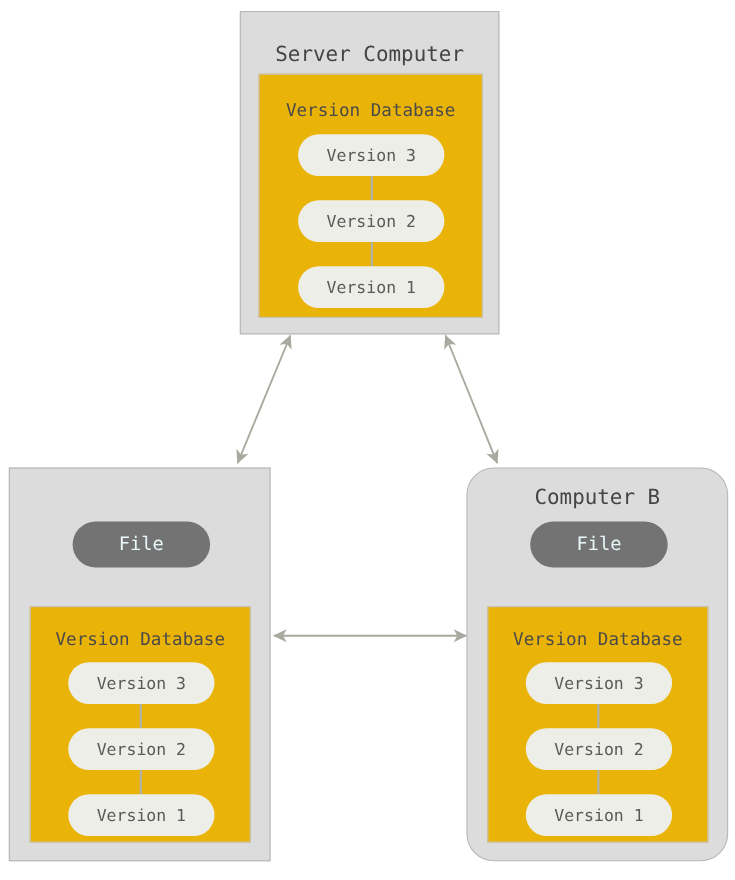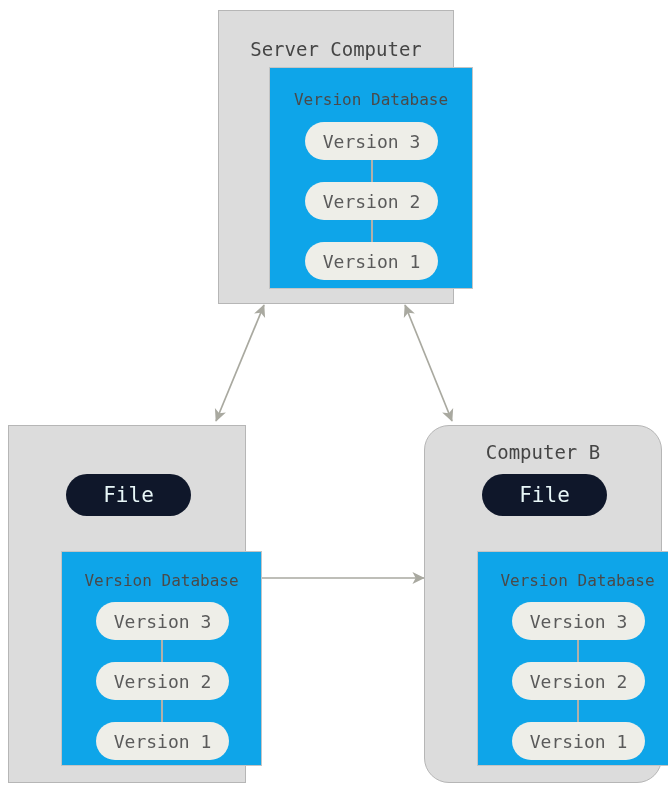--- a/index.html
+++ b/index.html
@@ -36,54 +36,53 @@
     width: 100%;
     text-align: center;
     font-size: 19px;
     letter-spacing: 0px;
     color: #454545;
     white-space: nowrap;
   }
 
   .file-pill {
     position: absolute;
-    background: #0f172a;
+    background: #737373;
     border-radius: 21px;
     color: #e8f7f8;
-    font-size: 21px;
+    font-size: 17px;
     display: flex;
     align-items: center;
     justify-content: center;
     box-sizing: border-box;
   }
 
   .db-box {
     position: absolute;
-    background: #0ea5e9;
+    background: #eab308;
     border: 1px solid #c4c4c4;
     box-sizing: border-box;
-    margin-left: 34px;
   }
 
   .db-title {
     position: absolute;
     left: 0;
     width: 100%;
     text-align: center;
     font-size: 16px;
     color: #4a4a4a;
     white-space: nowrap;
   }
 
   .version-pill {
     position: absolute;
     background: #eeeee8;
     border-radius: 19px;
     color: #5a5a5a;
-    font-size: 18px;
+    font-size: 15px;
     display: flex;
     align-items: center;
     justify-content: center;
     box-sizing: border-box;
   }
 
   .connector {
     position: absolute;
     background: #b0b0aa;
     width: 2px;

